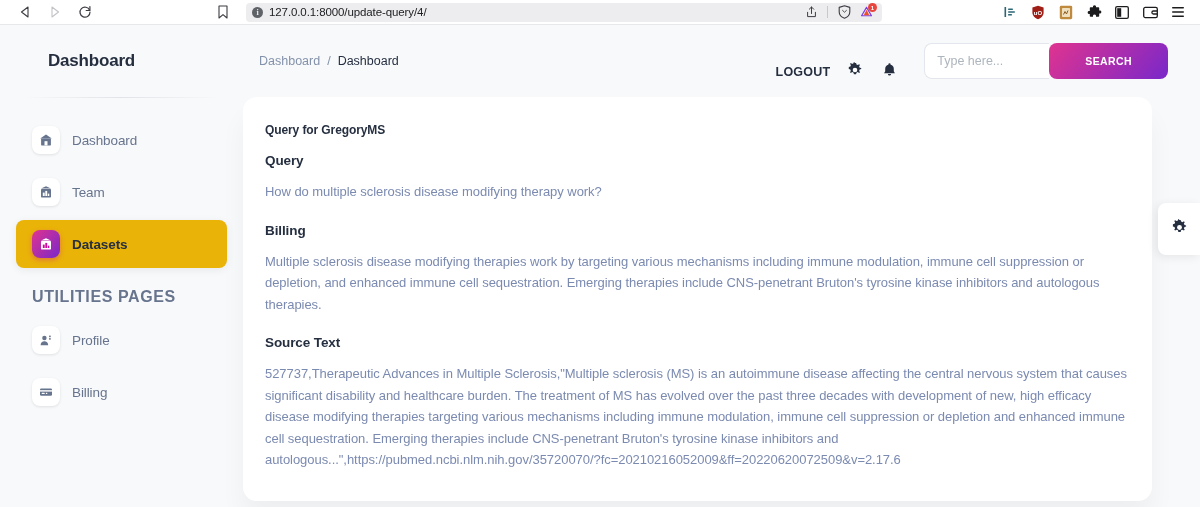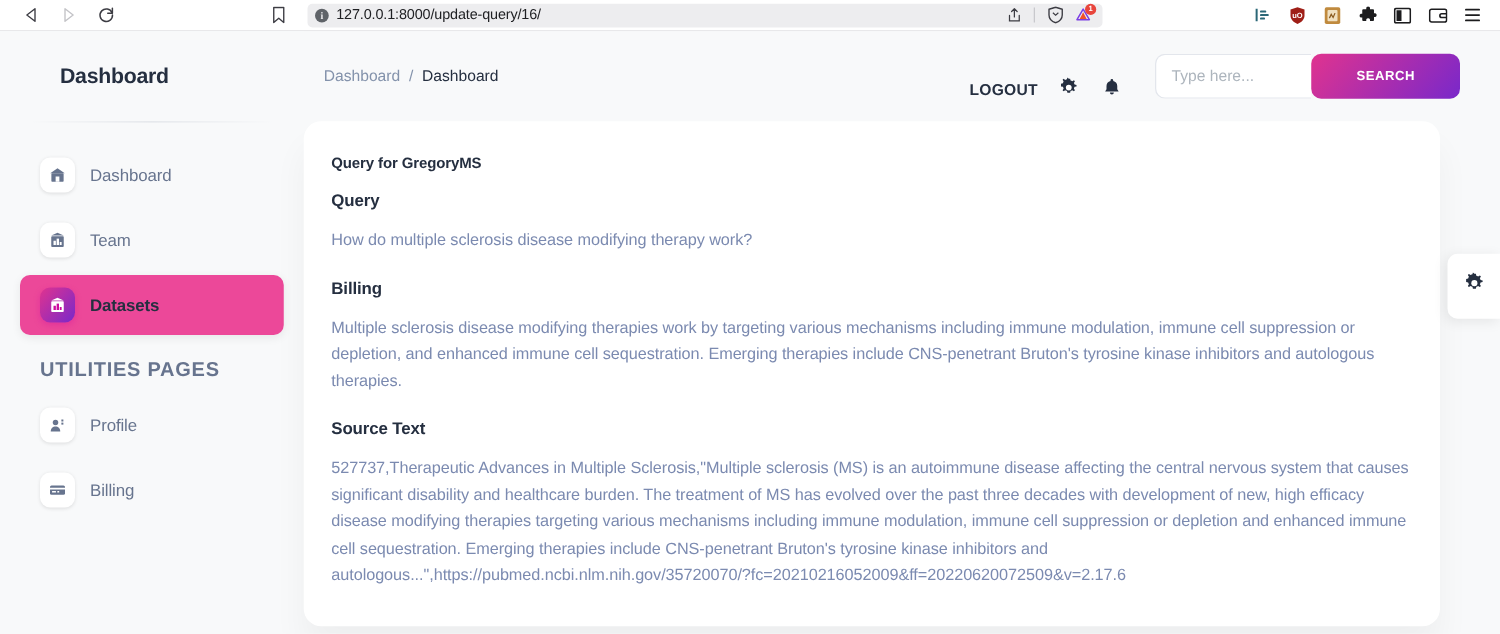--- a/index.html
+++ b/index.html
@@ -137,21 +137,21 @@
   .nav-item {
     display: flex;
     align-items: center;
     gap: 12px;
     padding: 10px 16px;
     border-radius: 8px;
     margin-bottom: 4px;
     cursor: pointer;
   }
   .nav-item.active {
-    background: #ec4899;
+    background: #eab308;
     box-shadow: 0 2px 8px rgba(0,0,0,0.07);
   }
   .nav-icon {
     width: 28px; height: 28px;
     border-radius: 8px;
     background: #ffffff;
     box-shadow: 0 1px 3px rgba(0,0,0,0.10);
     display: flex; align-items: center; justify-content: center;
     flex: 0 0 28px;
   }
@@ -323,21 +323,21 @@
   </div>
 
   <div class="bookmark-ico">
     <svg width="12" height="14" viewBox="0 0 12 14">
         <path d="M2 1 H10 V13 L6 9.6 L2 13 Z" fill="none" stroke="#3c3c43" stroke-width="1.1" stroke-linejoin="round"></path>
       </svg>
   </div>
 
   <div class="urlbar">
     <span class="info-ico">i</span>
-    <span class="url-text">127.0.0.1:8000/update-query/16/</span>
+    <span class="url-text">127.0.0.1:8000/update-query/4/</span>
     <span class="url-actions">
       <span class="url-ico">
         <svg width="11" height="12" viewBox="0 0 11 12">
             <path d="M5.5 1 L5.5 7.5 M3.3 3.2 L5.5 1 L7.7 3.2" fill="none" stroke="#3c3c43" stroke-width="1" stroke-linecap="round" stroke-linejoin="round"></path>
             <path d="M1.6 6.3 V10.6 H9.4 V6.3" fill="none" stroke="#3c3c43" stroke-width="1" stroke-linecap="round"></path>
           </svg>
       </span>
       <span class="divider"></span>
       <span class="url-ico">
         <svg width="13" height="14" viewBox="0 0 13 14">

